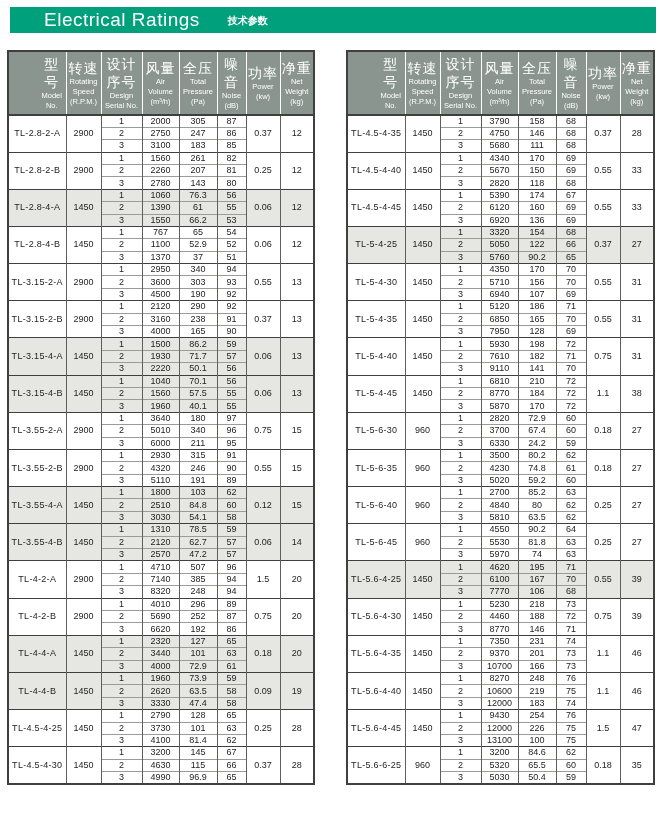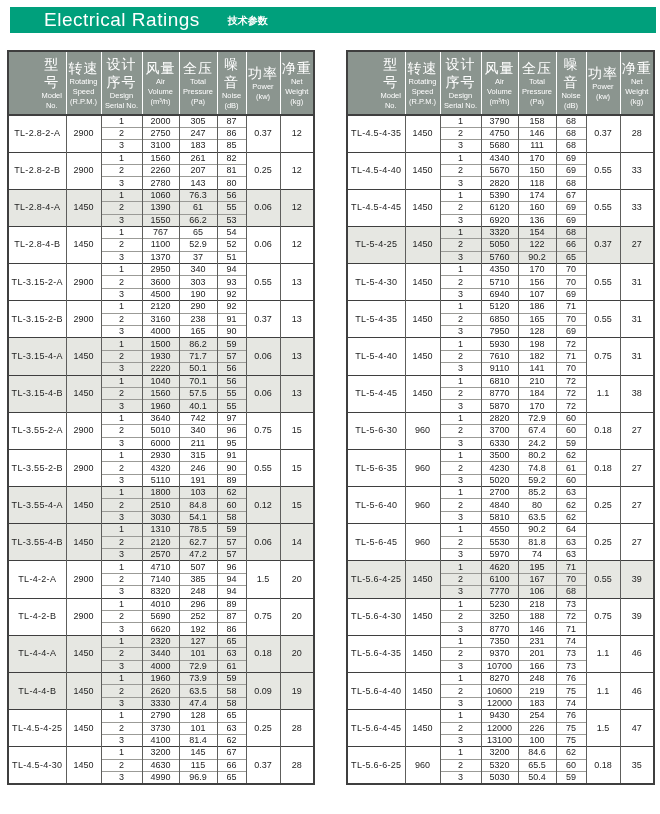--- a/index.html
+++ b/index.html
@@ -295,21 +295,21 @@
         <td>3</td>
         <td>1960</td>
         <td>40.1</td>
         <td>55</td>
       </tr>
       <tr class="grp-start">
         <td rowspan="3" class="model">TL-3.55-2-A</td>
         <td rowspan="3">2900</td>
         <td>1</td>
         <td>3640</td>
-        <td>742</td>
+        <td>180</td>
         <td>97</td>
         <td rowspan="3">0.75</td>
         <td rowspan="3">15</td>
       </tr>
       <tr>
         <td>2</td>
         <td>5010</td>
         <td>340</td>
         <td>96</td>
       </tr>
@@ -870,21 +870,21 @@
         <td rowspan="3">1450</td>
         <td>1</td>
         <td>5230</td>
         <td>218</td>
         <td>73</td>
         <td rowspan="3">0.75</td>
         <td rowspan="3">39</td>
       </tr>
       <tr>
         <td>2</td>
-        <td>3250</td>
+        <td>4460</td>
         <td>188</td>
         <td>72</td>
       </tr>
       <tr>
         <td>3</td>
         <td>8770</td>
         <td>146</td>
         <td>71</td>
       </tr>
       <tr class="grp-start">

